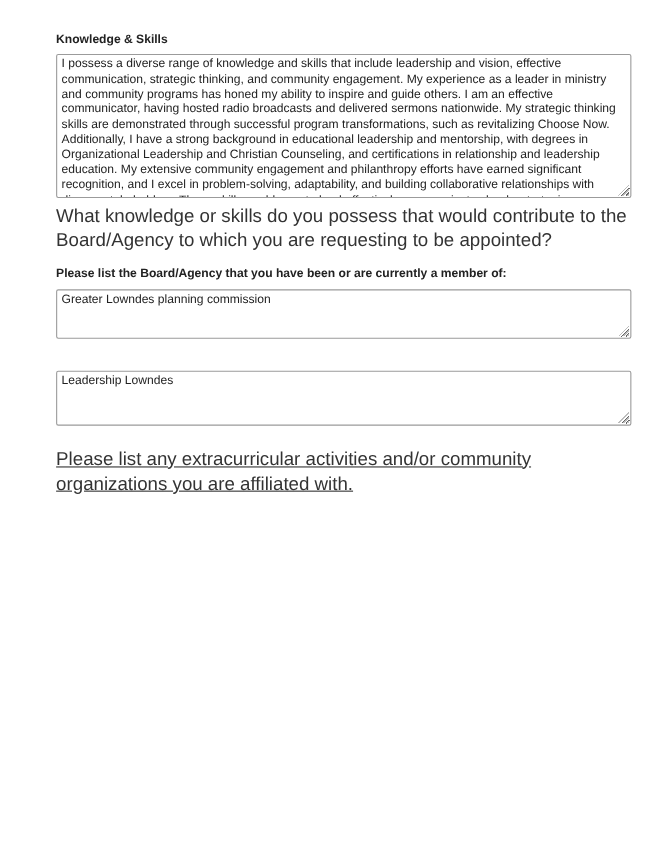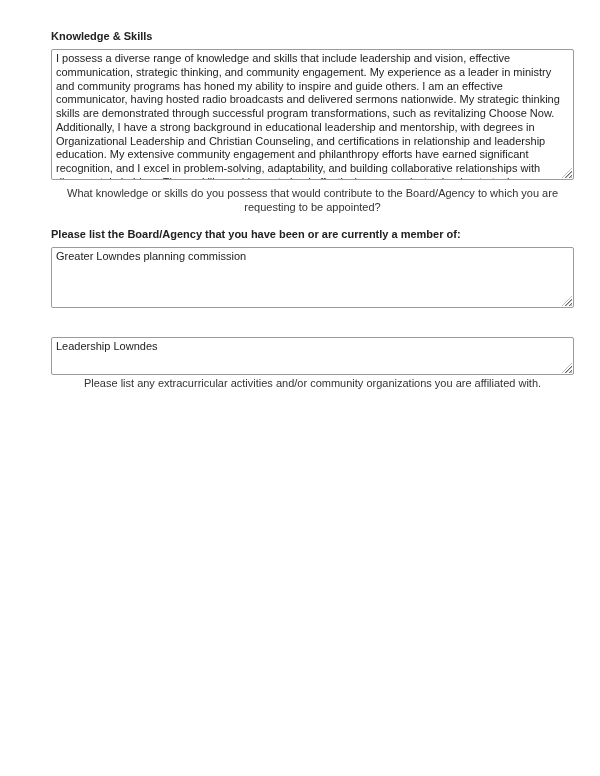--- a/index.html
+++ b/index.html
@@ -33,44 +33,43 @@
     line-height: 1.25;
     color: #222;
     padding: 2px 4px;
     border: 1px solid #9b9b9b;
     background: #fff;
     border-radius: 2px;
     outline: none;
     overflow: hidden;
   }
   .ta-knowledge  { height: 131px; }
-  .ta-board      { height: 61px; }
-  .ta-activities { height: 38px; }
+  .ta-board      { height: 45px; }
+  .ta-activities { height: 50px; }
 
   .resize-handle {
     position: absolute;
     right: 2px;
     bottom: 2px;
     width: 11px;
     height: 11px;
     pointer-events: none;
     background: repeating-linear-gradient(135deg, transparent 0 2px, #b5b5b5 2px 3px);
     clip-path: polygon(100% 0, 100% 100%, 0 100%);
     opacity: .9;
   }
 
   .helper {
-    font-size: 11px;
+    font-size: 17px;
     color: #333;
     line-height: 1.3;
     max-width: 523px;
     margin: 6px 0 0 0;
-    text-align: center;
   }
-  .helper-tight { margin-top: 1px; }
+  .helper-tight { margin-top: 20px; text-decoration: underline; }
 
   .sec-knowledge { margin-bottom: 13px; }
   .sec-board     { margin-bottom: 29px; }
 </style>
 </head>
 <body>
 
 <div class="page">
 
   <section class="sec-knowledge">

